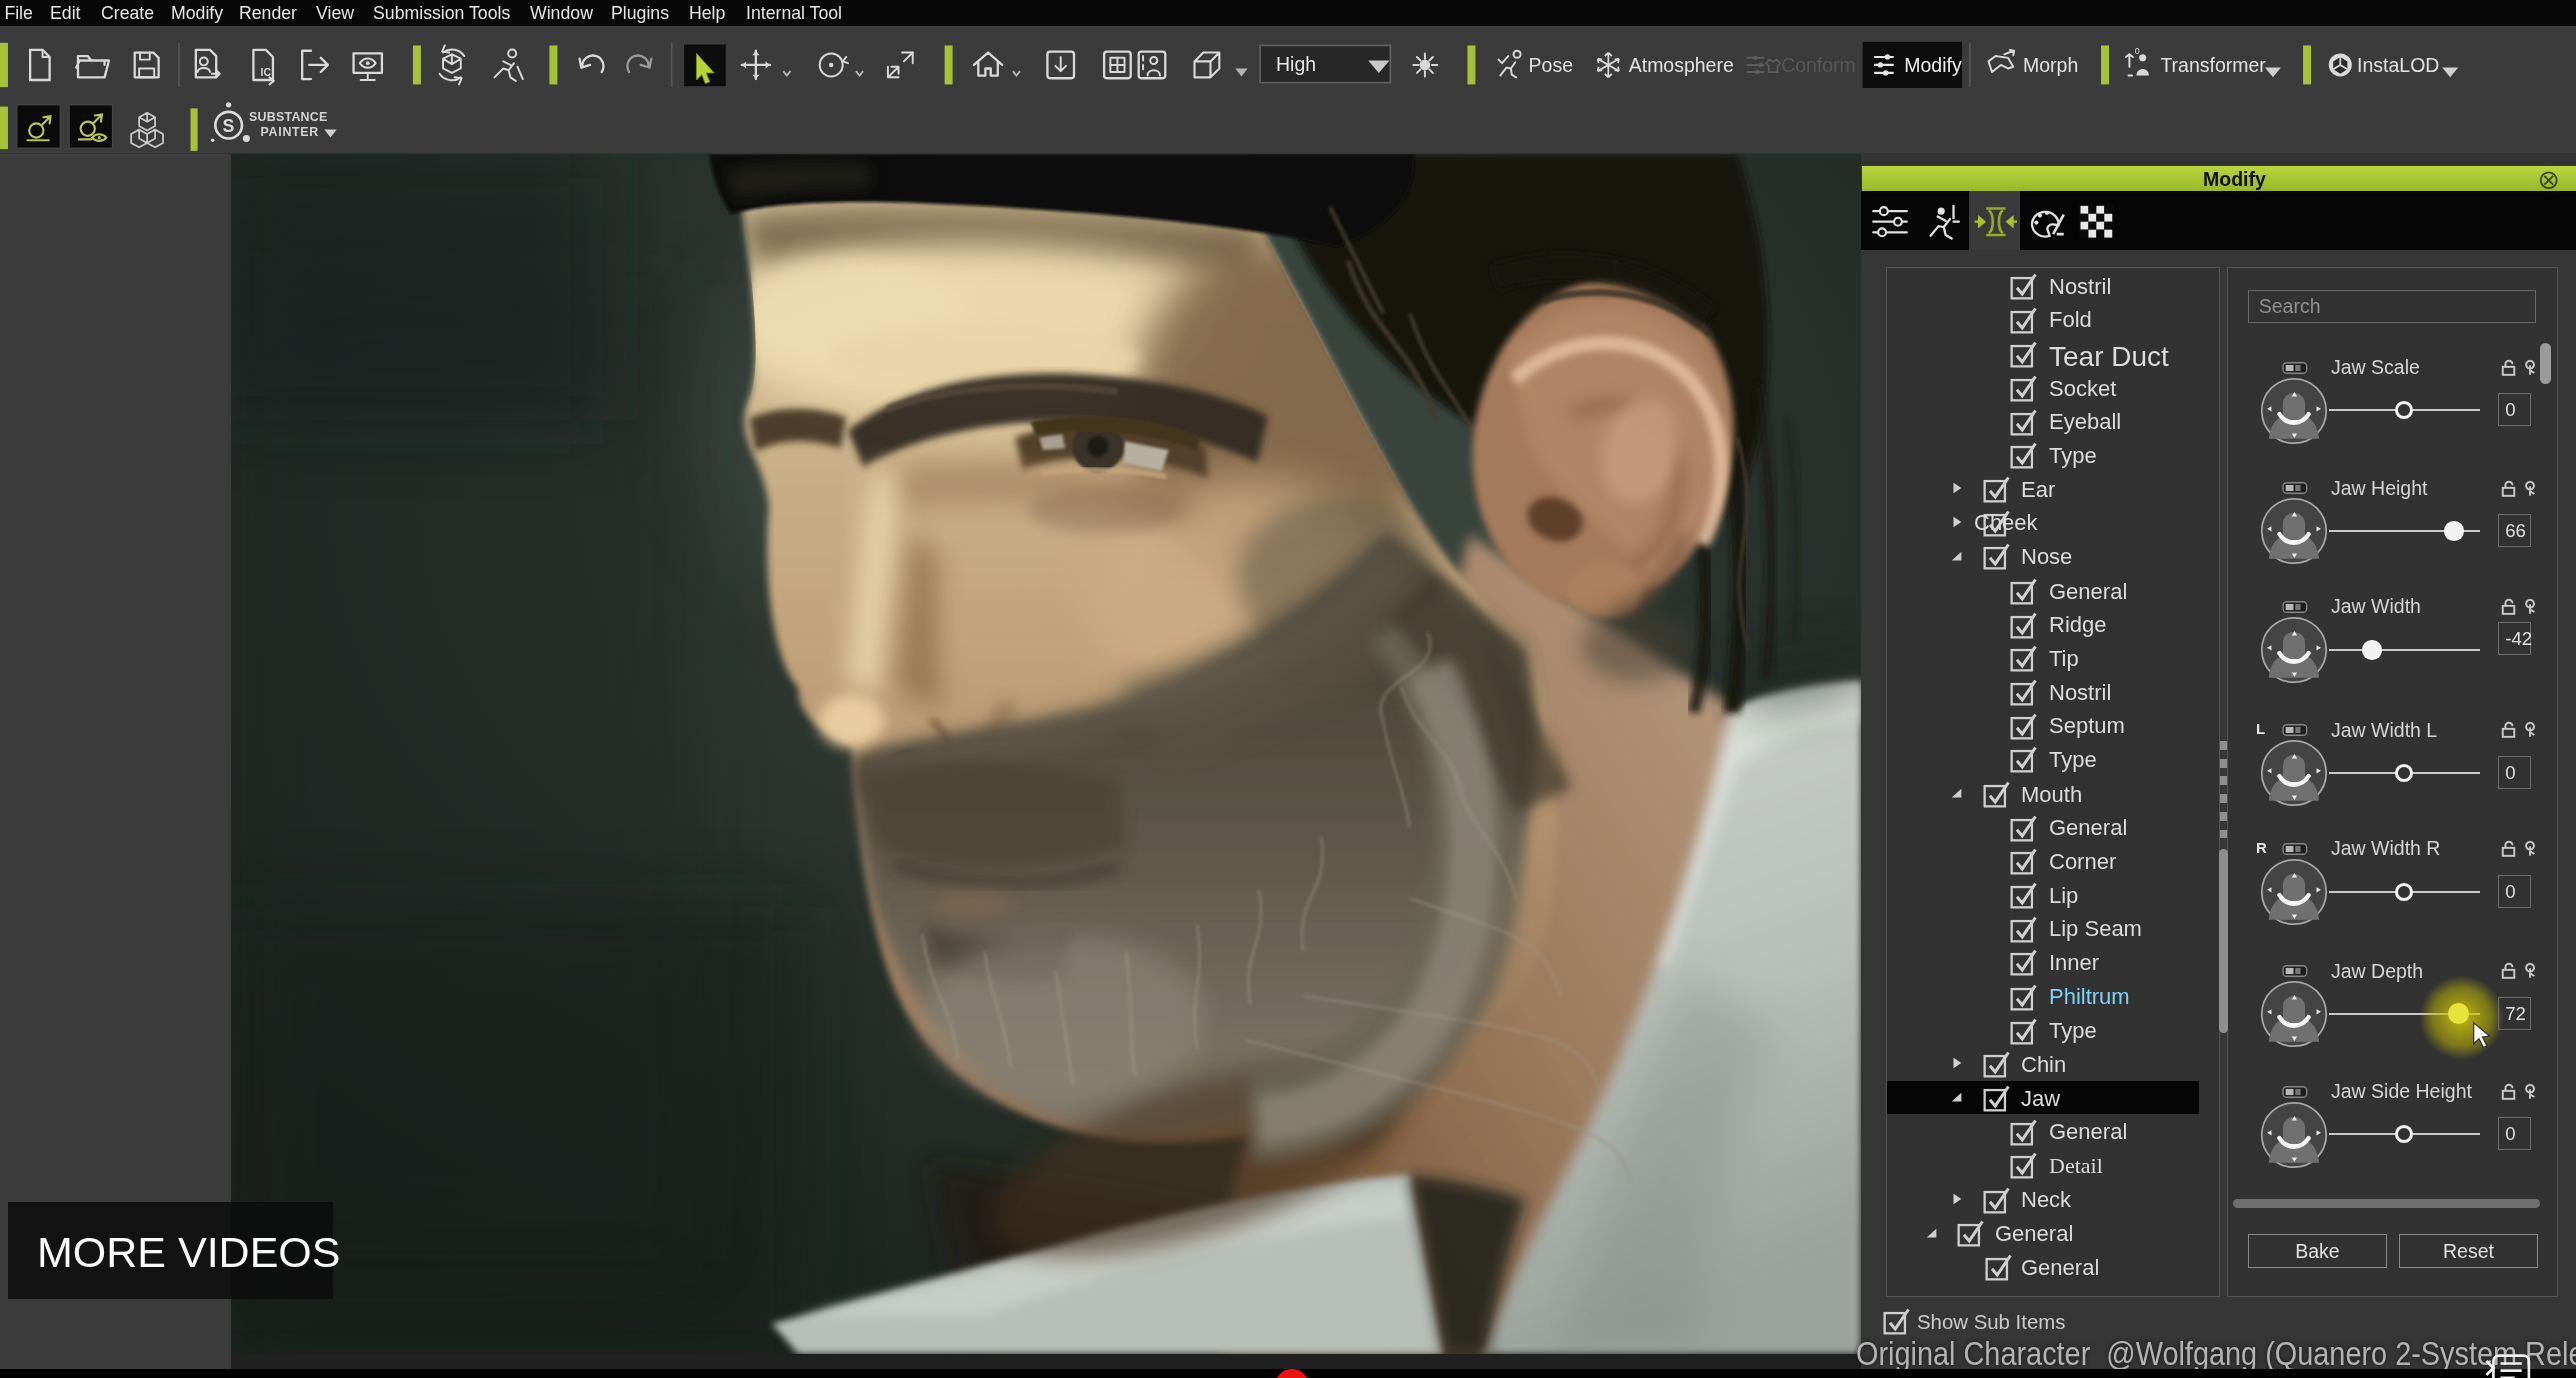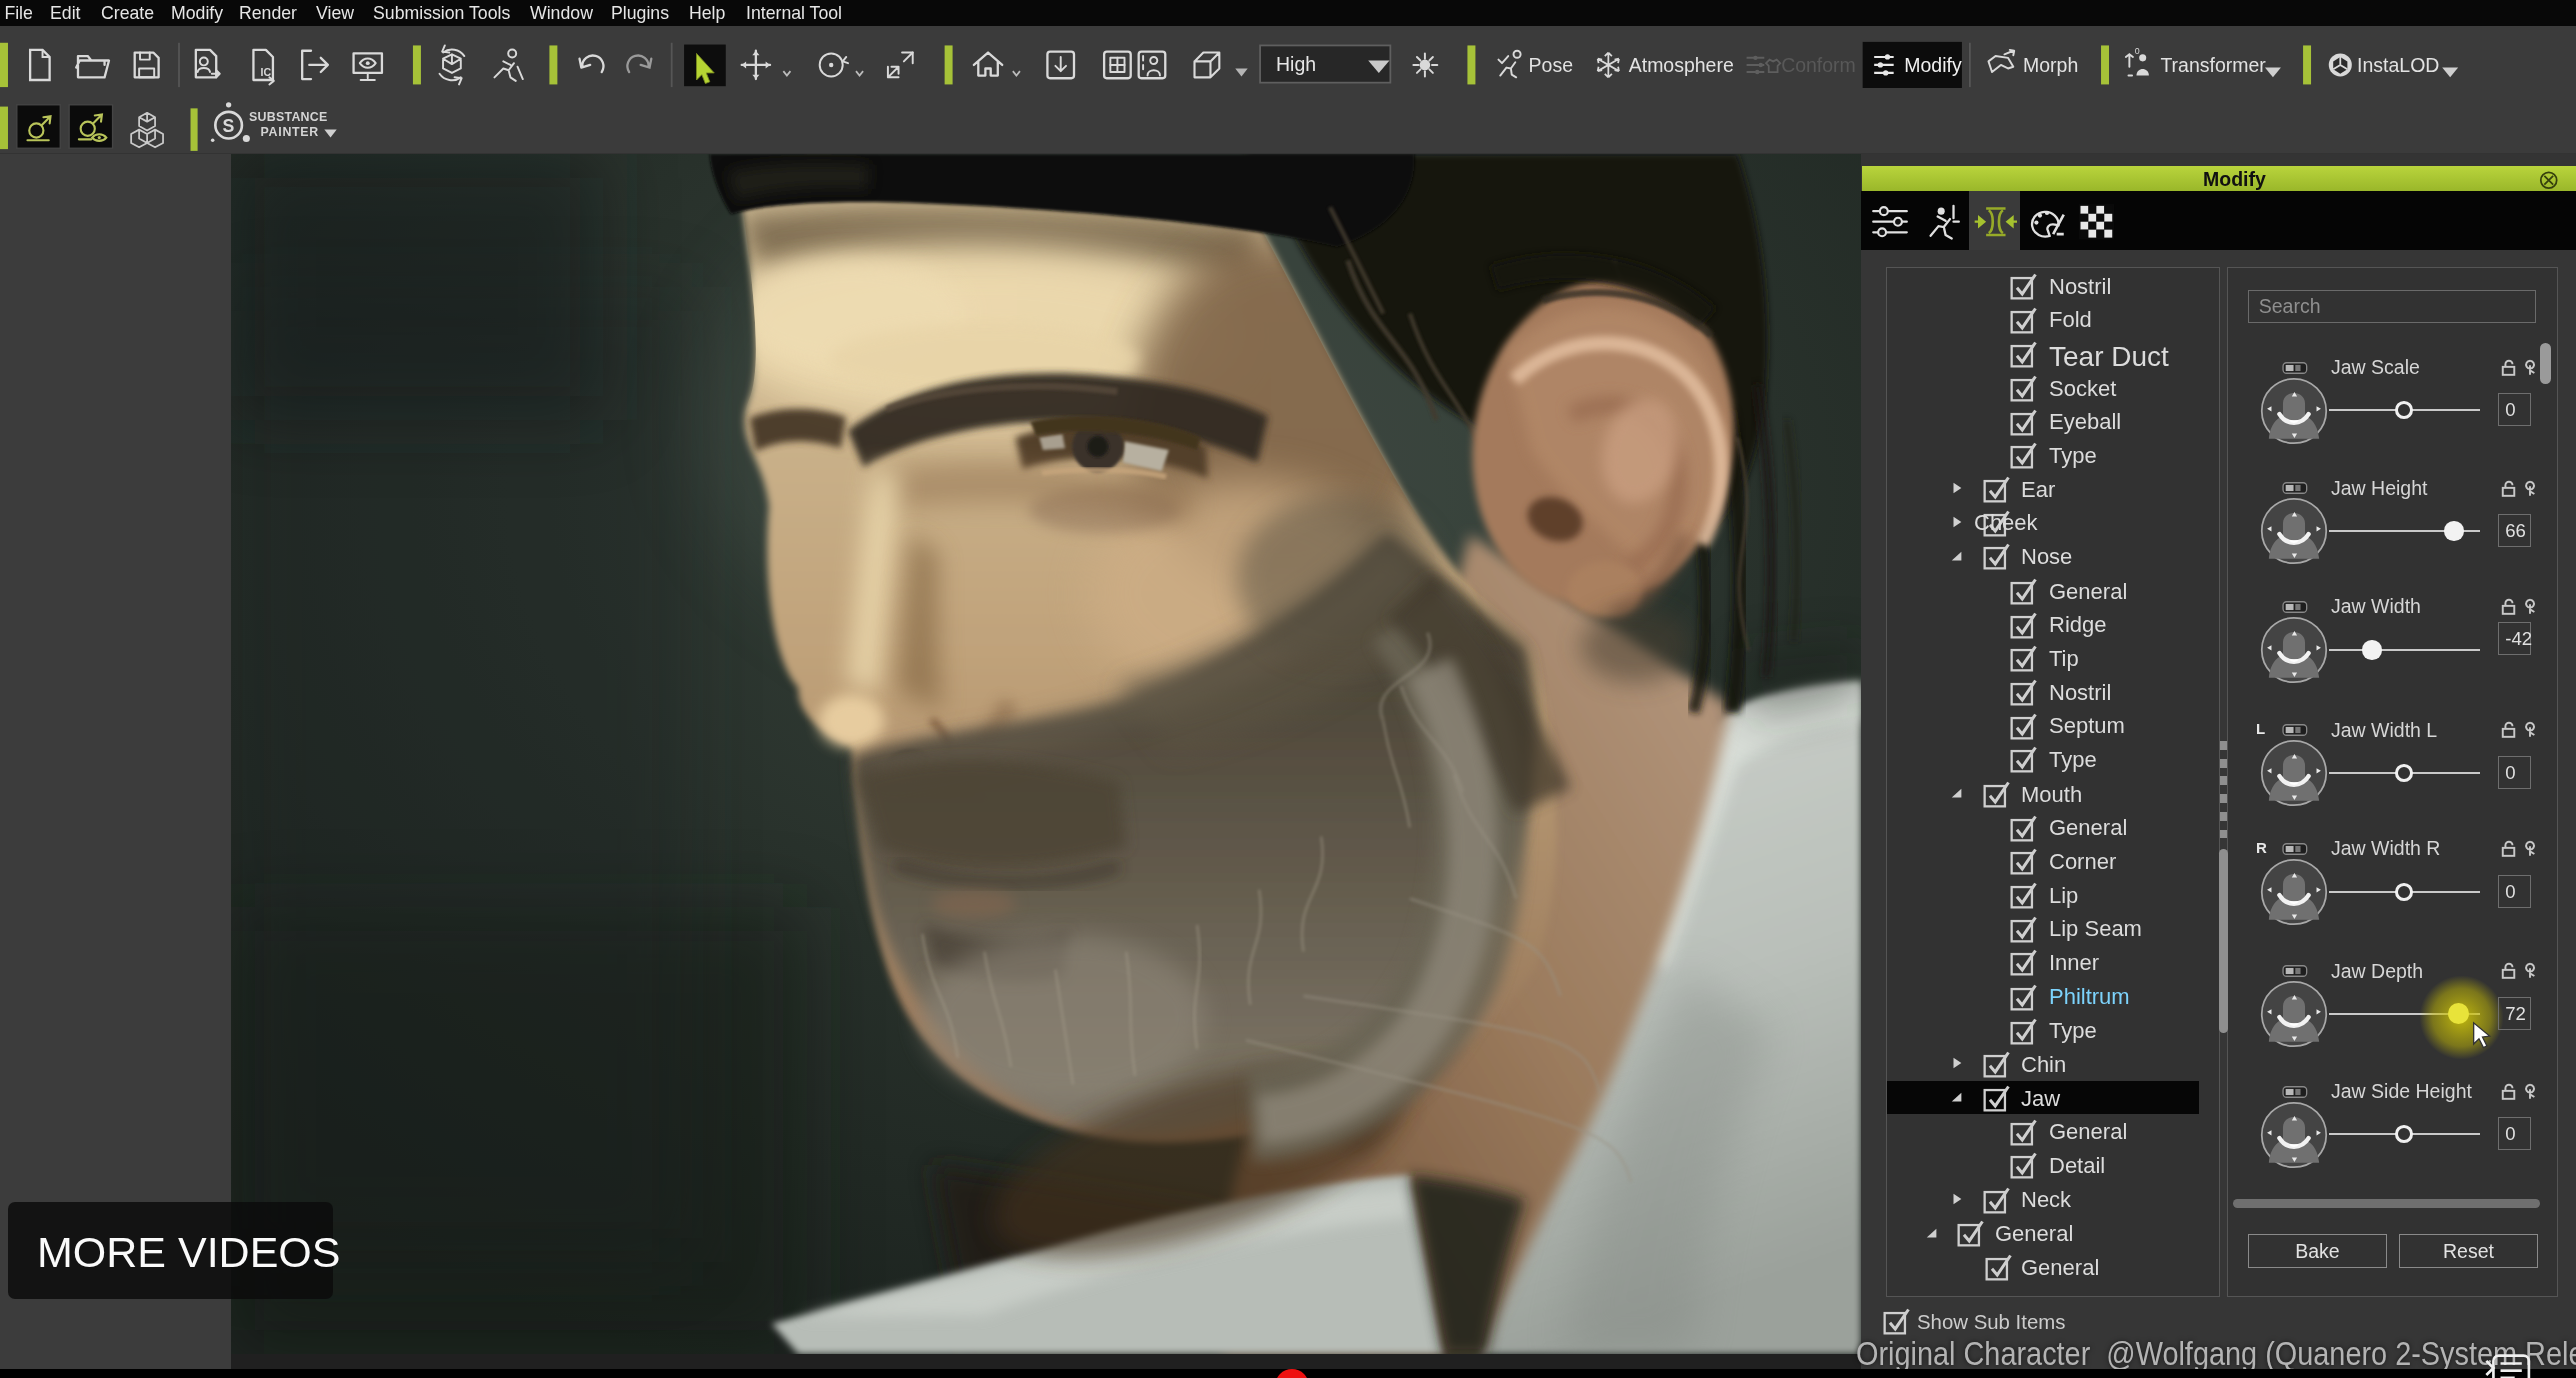--- a/index.html
+++ b/index.html
@@ -13,21 +13,21 @@
   
   #tb1 { position:absolute; left:0; top:26px; width:2576px; height:76px; background:#3b3b3b; }
   #tb2 { position:absolute; left:0; top:102px; width:2576px; height:52px; background:#3b3b3b; border-bottom:0.9px solid #333; }
   
   #leftcol { position:absolute; left:0; top:154px; width:231px; height:1215px; background:#3c3c3c; }
   #viewport { position:absolute; left:231px; top:154px; width:1630px; height:1200px; background:#232a26; }
   #vpbottom { position:absolute; left:231px; top:1354px; width:1630px; height:15px; background:#202020; }
   #panel { position:absolute; left:1861px; top:154px; width:715px; height:1215px; background:#343434; }
   #bottombar { position:absolute; left:0; top:1369px; width:2576px; height:9.7px; background:#000; }
   
-  #morevideos { position:absolute; left:8px; top:1202px; width:325px; height:97px; background:rgba(12,12,12,0.85); border-radius:7px; }
+  #morevideos { position:absolute; left:8px; top:1202px; width:325px; height:97px; background:rgba(12,12,12,0.85); border-radius:0; }
   #morevideos div { position:absolute; left:29px; top:26px; color:#fafafa; font-size:43px; white-space:nowrap; }
   #caption { position:absolute; left:1856px; top:1335px; width:975px; color:#b3b3b3; font-size:33px; white-space:nowrap; text-shadow:0 0 5.3px rgba(0,0,0,0.6); transform:scaleX(0.875); transform-origin:0 0; }
   #reddot { position:absolute; left:1275px; top:1369px; width:34px; height:34px; border-radius:50%; background:#ee1111; }
   
   #pgreen { position:absolute; left:1862px; top:166px; width:714px; height:25px; background:linear-gradient(#b9d43c,#9ab72a); }
   #pgreen .t { position:absolute; left:341px; top:1.8px; color:#111; font-size:19.5px; font-weight:700; }
   #ptabs { position:absolute; left:1861px; top:191px; width:715px; height:59px; background:#050505; }
   #ptab-sel { position:absolute; left:1969px; top:191px; width:51px; height:62px; background:#3a3a3a; }
   #pbody { position:absolute; left:1861px; top:250px; width:715px; height:1119px; background:#363636; }
   .pbox { position:absolute; border:0.9px solid #555; background:#323232; }
@@ -593,21 +593,21 @@
         <use href="#cb"></use>
       </svg>
       <div class="abs" style="left:2021px; top:1086px; color:#dcdcdc; font-size:22px;">Jaw</div>
   <svg class="abs" style="left:2009px; top:1117px" width="30" height="30" viewBox="0 0 34 34">
         <use href="#cb"></use>
       </svg>
       <div class="abs" style="left:2049px; top:1119px; color:#dcdcdc; font-size:22px;">General</div>
   <svg class="abs" style="left:2009px; top:1150px" width="30" height="30" viewBox="0 0 34 34">
         <use href="#cb"></use>
       </svg>
-      <div class="abs" style="left:2049px; top:1153px; color:#dcdcdc; font-size:22px;">Detail</div>
+      <div class="abs" style="left:2049px; top:1153px; color:#dcdcdc; font-size:22px;font-family:Liberation Serif, serif;">Detail</div>
   <svg class="abs" style="left:1950px; top:1192px" width="14" height="14" viewBox="0 0 16 16">
         <use href="#trir"></use>
       </svg>
       <svg class="abs" style="left:1982px; top:1185px" width="30" height="30" viewBox="0 0 34 34">
         <use href="#cb"></use>
       </svg>
       <div class="abs" style="left:2021px; top:1187px; color:#dcdcdc; font-size:22px;">Neck</div>
   <svg class="abs" style="left:1925px; top:1226px" width="14" height="14" viewBox="0 0 16 16">
         <use href="#trid"></use>
       </svg>

